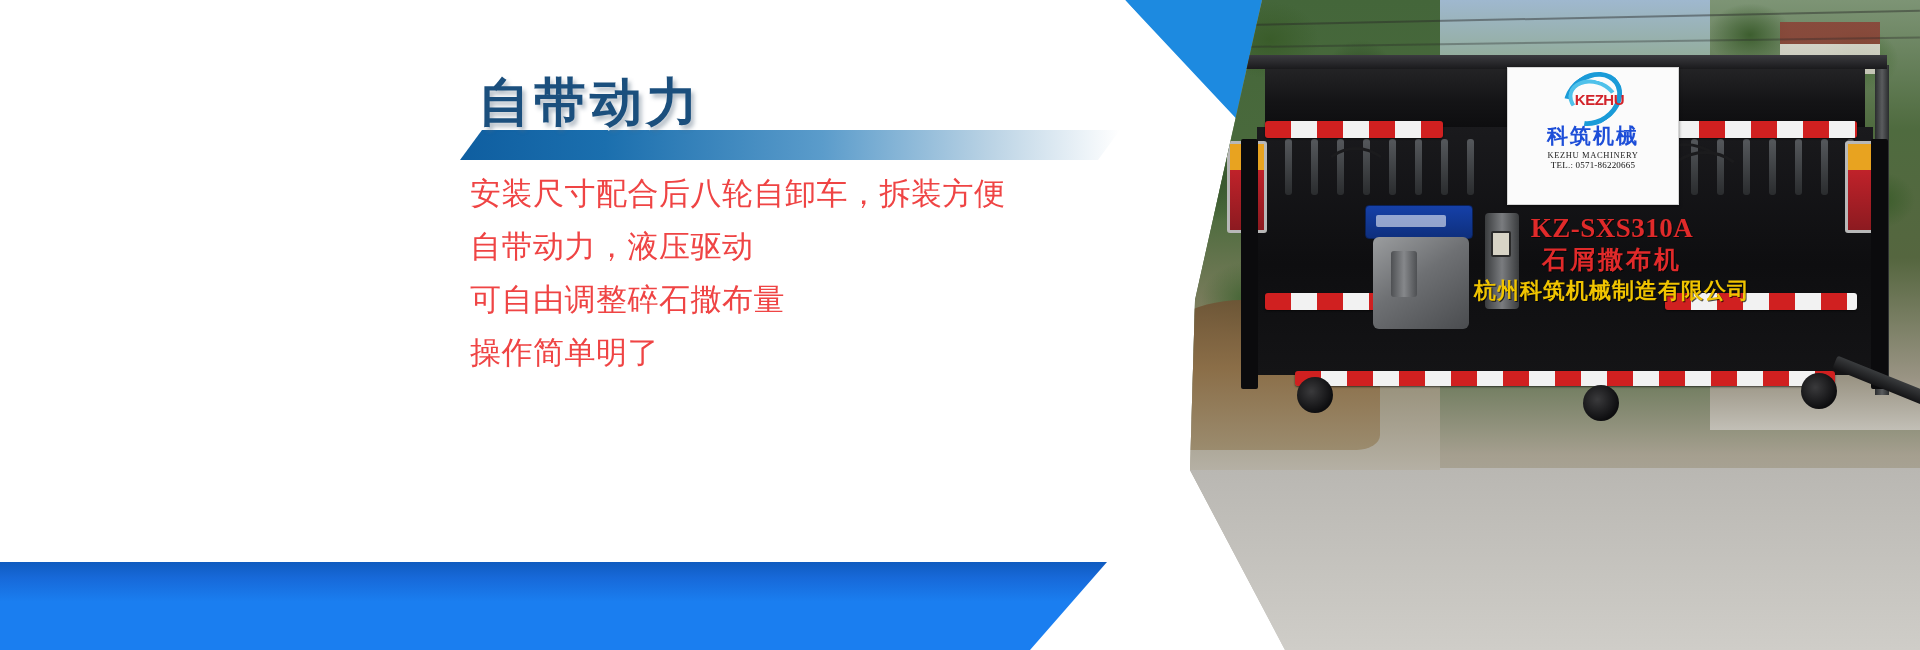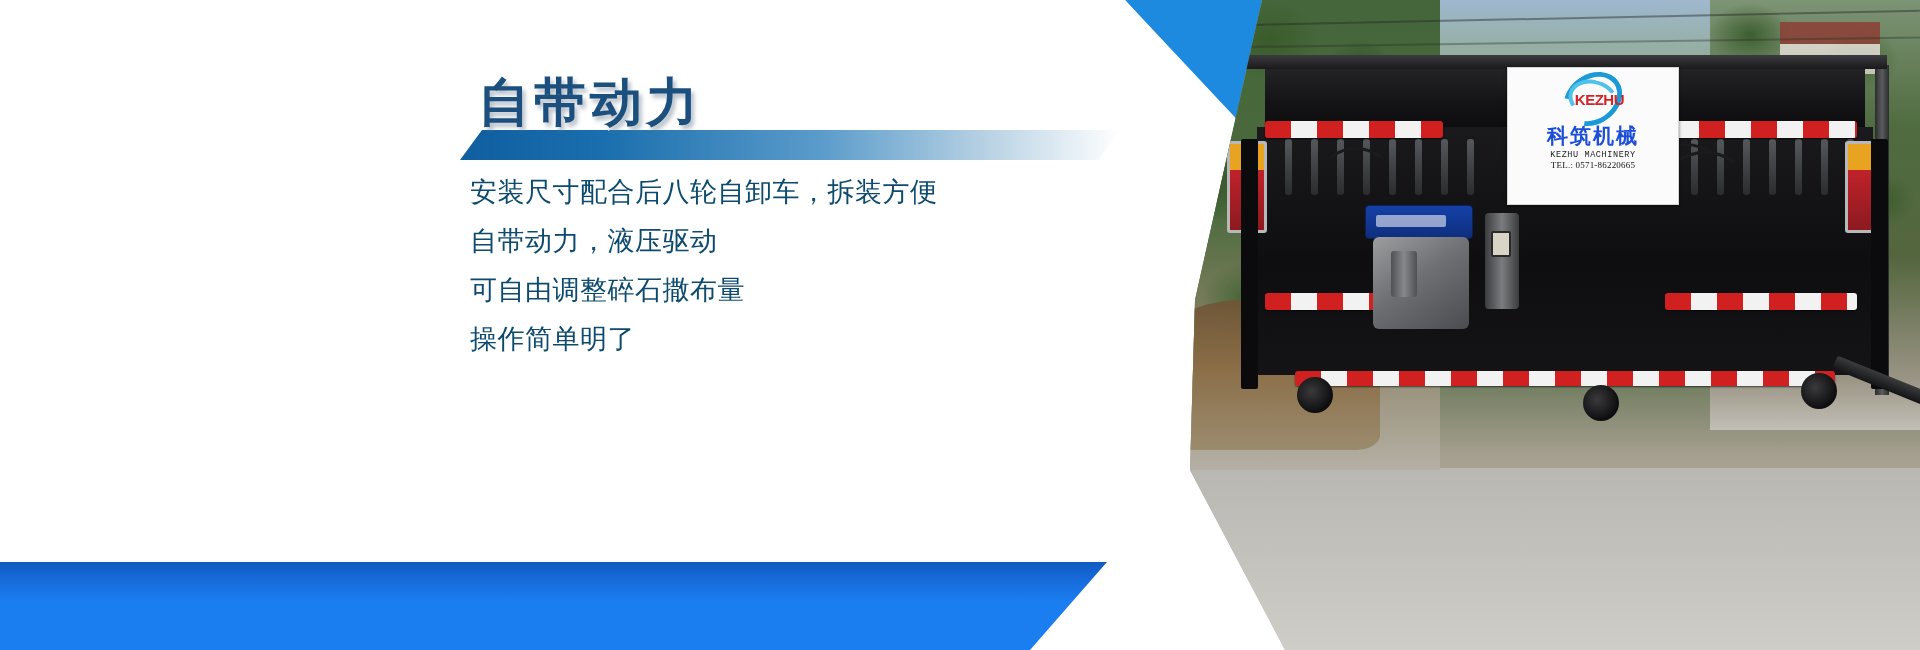--- a/index.html
+++ b/index.html
@@ -246,21 +246,21 @@
     font-family:"Liberation Sans",sans-serif;
     font-weight:bold; font-size:15px; color:#d2232a;
     letter-spacing:-.5px; z-index:2;
   }
   .kezhu-cn {
     font-family:"DejaVu Sans","Liberation Sans",sans-serif;
     font-weight:bold; font-size:21px; color:#1d4ed8; letter-spacing:2px;
     margin-top:2px; line-height:1;
   }
   .kezhu-en {
-    font-family:Liberation Mono, monospace;
+    font-family:Liberation Serif, serif;
     font-size:8.5px; color:#222; letter-spacing:.6px; margin-top:3px;
   }
   .kezhu-tel {
     font-family:"Liberation Serif",serif;
     font-size:9px; color:#111; letter-spacing:.2px;
   }
 
   
   .model-block {
     position:absolute; left:232px; top:158px;
@@ -305,22 +305,22 @@
     white-space:nowrap;
   }
 
   
   .features {
     position:absolute; left:470px; top:178px;
     width:640px;
   }
   .feature-line {
     font-family:"DejaVu Sans","Liberation Sans",sans-serif;
-    font-size:27px;
-    color:#0c4a6e;
+    font-size:31px;
+    color:#ef4444;
     line-height:1;
     margin-bottom:22px;
     white-space:nowrap;
     letter-spacing:.5px;
   }
 
   
   .bottom-bar {
     position:absolute; left:0; bottom:0;
     width:1920px; height:88px;
@@ -404,20 +404,25 @@
           <div class="kezhu-mark">
             <div class="kezhu-ring"></div>
             <div class="kezhu-ring2"></div>
             <div class="kezhu-word">KEZHU</div>
           </div>
           <div class="kezhu-cn">科筑机械</div>
           <div class="kezhu-en">KEZHU MACHINERY</div>
           <div class="kezhu-tel">TEL.: 0571-86220665</div>
         </div>
 
+        <div class="model-block">
+          <div class="model-code">KZ-SXS310A</div>
+          <div class="model-cn">石屑撒布机</div>
+          <div class="model-company">杭州科筑机械制造有限公司</div>
+        </div>
 
         <div class="wheel wh1"></div>
         <div class="wheel wh2"></div>
         <div class="wheel wh3"></div>
         <div class="hitch"></div>
       </div>
     </div>
   </div>
 
   <div class="title-bar"></div>

